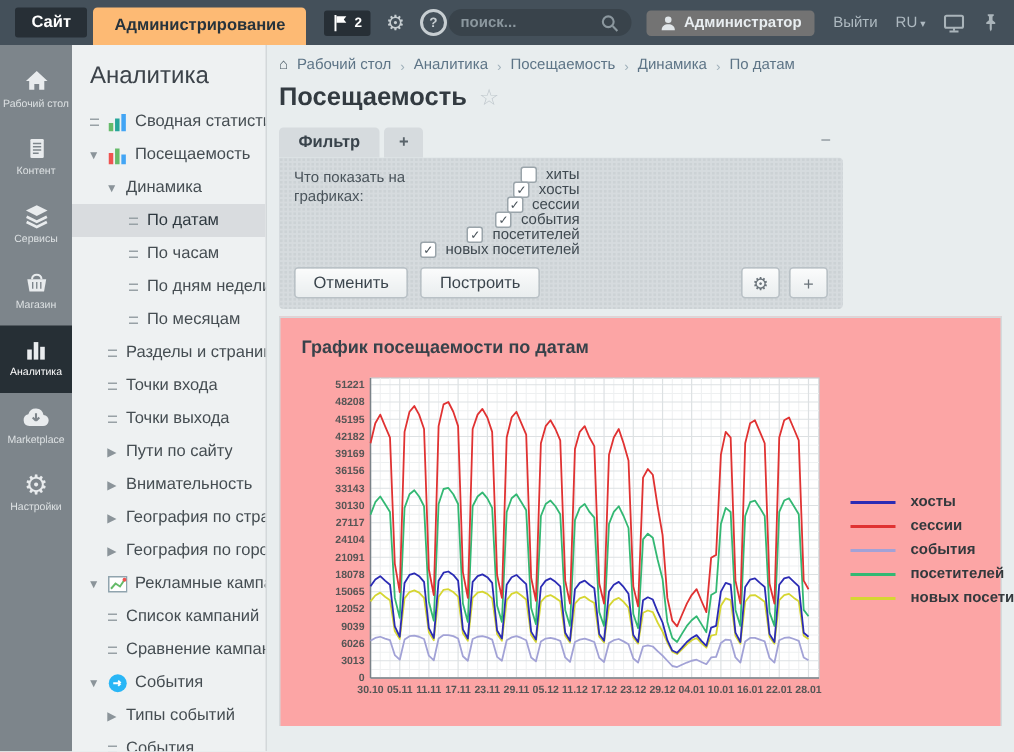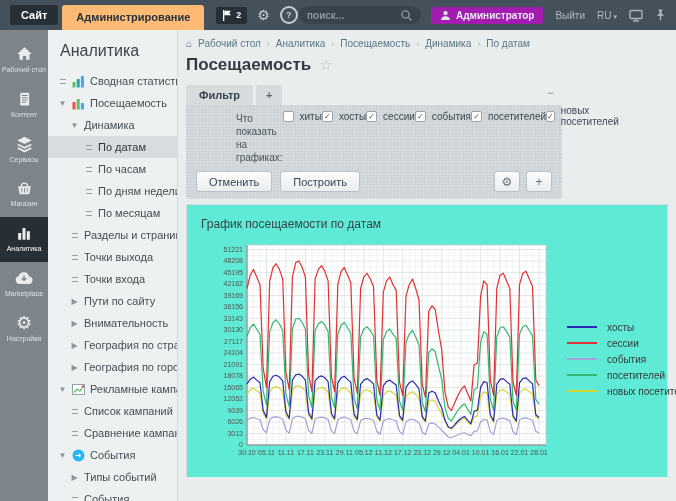--- a/index.html
+++ b/index.html
@@ -14,21 +14,21 @@
   .notif{margin-left:12px;background:#272f36;border-radius:2px;padding:3px 6px;display:flex;
     align-items:center;gap:4px;color:#fff;font-size:9px;font-weight:bold;cursor:pointer;}
   .topicon{margin-left:10px;color:#c7ced2;cursor:pointer;}
   .gear-glyph{font-size:14px;}
   .help{width:14px;height:14px;border:2px solid #c7ced2;border-radius:50%;font-size:9px;font-weight:bold;
     display:flex;align-items:center;justify-content:center;}
   .tb-spacer{flex:1;}
   .search{background:#39434b;border-radius:10px;height:18px;width:122px;display:flex;align-items:center;
     padding:0 8px;box-sizing:border-box;cursor:text;font-weight:bold;}
   .search-text{flex:1;color:#8b979e;font-size:10px;}
-  .userbtn{margin-left:10px;background:#a21caf;border-radius:3px;padding:3px 9px;display:flex;
+  .userbtn{margin-left:10px;background:#737373;border-radius:3px;padding:3px 9px;display:flex;
     align-items:center;gap:5px;color:#e8edf0;font-size:10px;font-weight:bold;cursor:pointer;}
   .toplink{margin-left:12px;color:#aeb9c0;font-size:10px;cursor:pointer;}
   .caret{font-size:7px;margin-left:2px;}
   .tb-svg{display:block;}
   .tb-right-icon{margin-left:12px;cursor:pointer;}
   .tb-right-icon:last-child{margin-right:10px;}
 
   
   .body-row{display:flex;height:471px;}
 
@@ -65,36 +65,36 @@
 
   
   .filter-wrap{width:376px;position:relative;}
   .filter-tabs{display:flex;align-items:flex-end;height:21px;}
   .ftab{background:#d6dbde;border-radius:3px 3px 0 0;padding:4px 13px 4px;font-weight:bold;font-size:11px;
     color:#39434b;cursor:pointer;}
   .ftab.plus{margin-left:3px;padding:4px 10px;color:#5a646b;}
   .collapse-btn{position:absolute;right:8px;top:2px;color:#8a949a;font-size:12px;cursor:pointer;}
   .filter-body{background-color:#d6dbde;background-image:radial-gradient(#ccd2d5 1px,transparent 1.2px);
     background-size:3px 3px;border-radius:0 3px 3px 3px;padding:6px 10px 7px;}
-  .filter-content{display:flex;margin-left:40px;}
+  .filter-content{display:flex;}
   .filter-label{width:84px;font-size:10px;color:#49535a;line-height:1.3;padding-top:1px;}
-  .checkboxes{display:flex;flex-direction:row;gap:0px;}
+  .checkboxes{display:flex;flex-direction:column;gap:0px;align-items:flex-end;}
   .cbrow{display:flex;align-items:center;gap:6px;height:10px;cursor:pointer;}
   .cb{width:9px;height:9px;background:#fff;border:1px solid #9aa4aa;border-radius:2px;font-size:8px;
     line-height:9px;text-align:center;color:#4a545b;box-sizing:content-box;}
   .cblabel{font-size:10px;color:#3f4950;}
   .filter-actions{display:flex;align-items:center;margin-top:7px;gap:8px;}
   .btn{background:linear-gradient(#fbfcfc,#e9edee);border:1px solid #b9c1c6;border-radius:3px;
     font-size:11px;color:#3b454d;padding:0 12px;height:21px;cursor:pointer;font-family:"Liberation Sans",sans-serif;}
   .actions-right{margin-left:auto;display:flex;gap:6px;}
   .icon-btn{width:26px;padding:0;font-size:12px;color:#6a737a;}
 
   
-  .chart-panel{margin-top:5px;background:#5eead4;border:1px solid #d4dadc;border-bottom:none;
-    padding:12px 14px 0;height:260px;box-sizing:content-box;}
+  .chart-panel{margin-top:5px;background:#fca5a5;border:1px solid #d4dadc;border-bottom:none;
+    padding:12px 14px 0;height:260px;box-sizing:content-box;font-weight:bold;}
   .chart-title{font-size:12px;color:#37424a;}
   .chart-row{display:flex;align-items:center;margin-top:8px;}
   .legend{margin-left:14px;display:flex;flex-direction:column;gap:5px;}
   .legend-item{display:flex;align-items:center;gap:10px;}
   .legend-swatch{width:30px;height:2px;}
   .legend-label{font-size:10px;color:#33393d;white-space:nowrap;}
 </style>
 </head>
 <body>
 
@@ -273,27 +273,27 @@
           <div class="titem lvl1">
             <span class="marker">
               <span class="dash"></span>
             </span>
             <span class="tlabel">Разделы и страницы</span>
           </div>
           <div class="titem lvl1">
             <span class="marker">
               <span class="dash"></span>
             </span>
+            <span class="tlabel">Точки входа</span>
+          </div>
+          <div class="titem lvl1">
+            <span class="marker">
+              <span class="dash"></span>
+            </span>
             <span class="tlabel">Точки выхода</span>
-          </div>
-          <div class="titem lvl1">
-            <span class="marker">
-              <span class="dash"></span>
-            </span>
-            <span class="tlabel">Точки входа</span>
           </div>
           <div class="titem lvl1">
             <span class="marker">▶</span>
             <span class="tlabel">Пути по сайту</span>
           </div>
           <div class="titem lvl1">
             <span class="marker">▶</span>
             <span class="tlabel">Внимательность</span>
           </div>
           <div class="titem lvl1">

